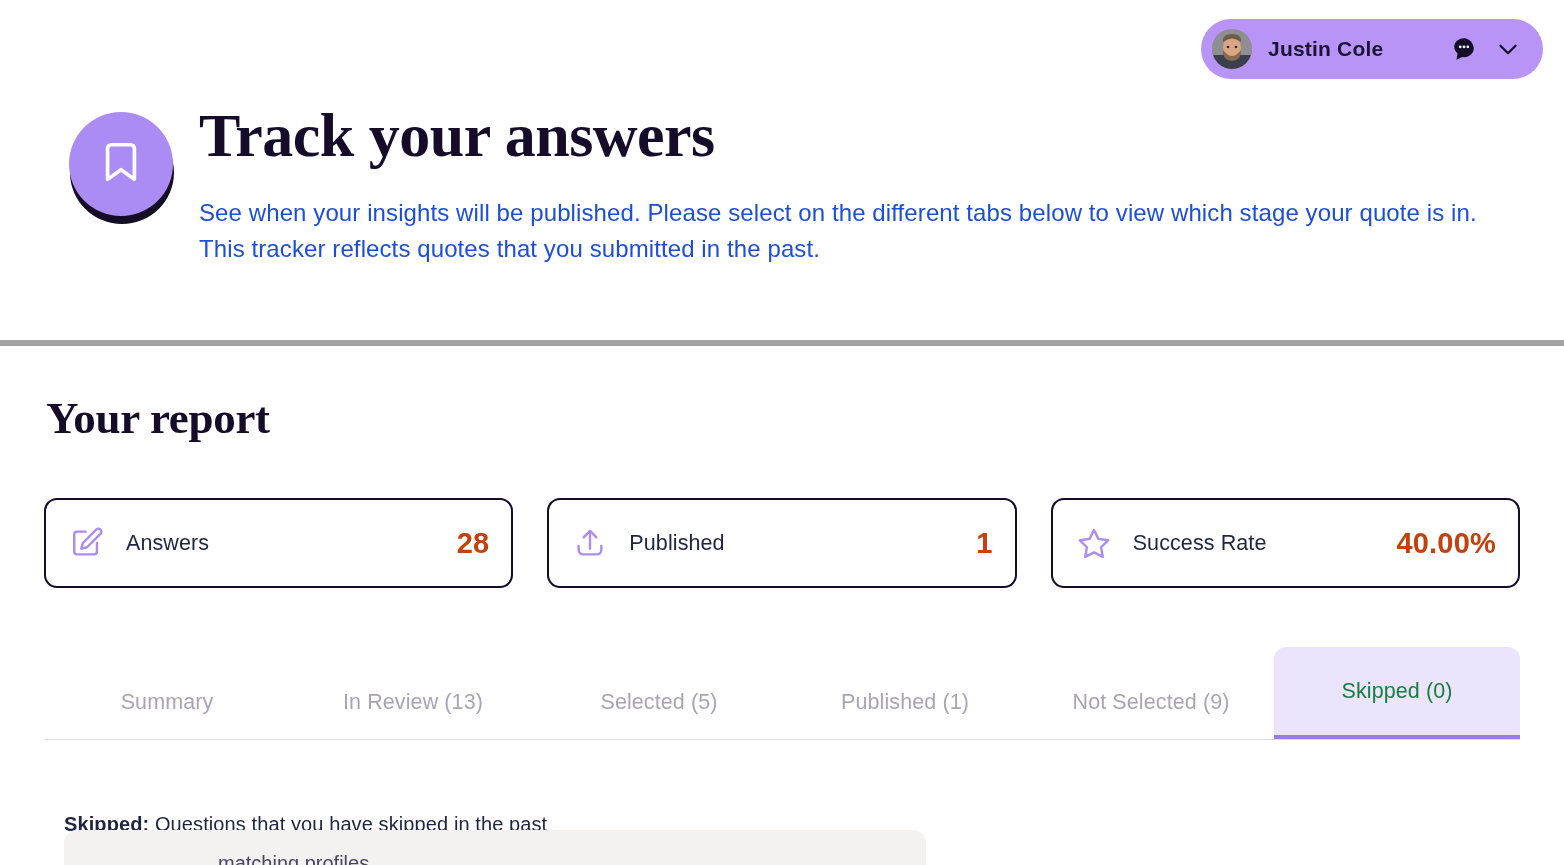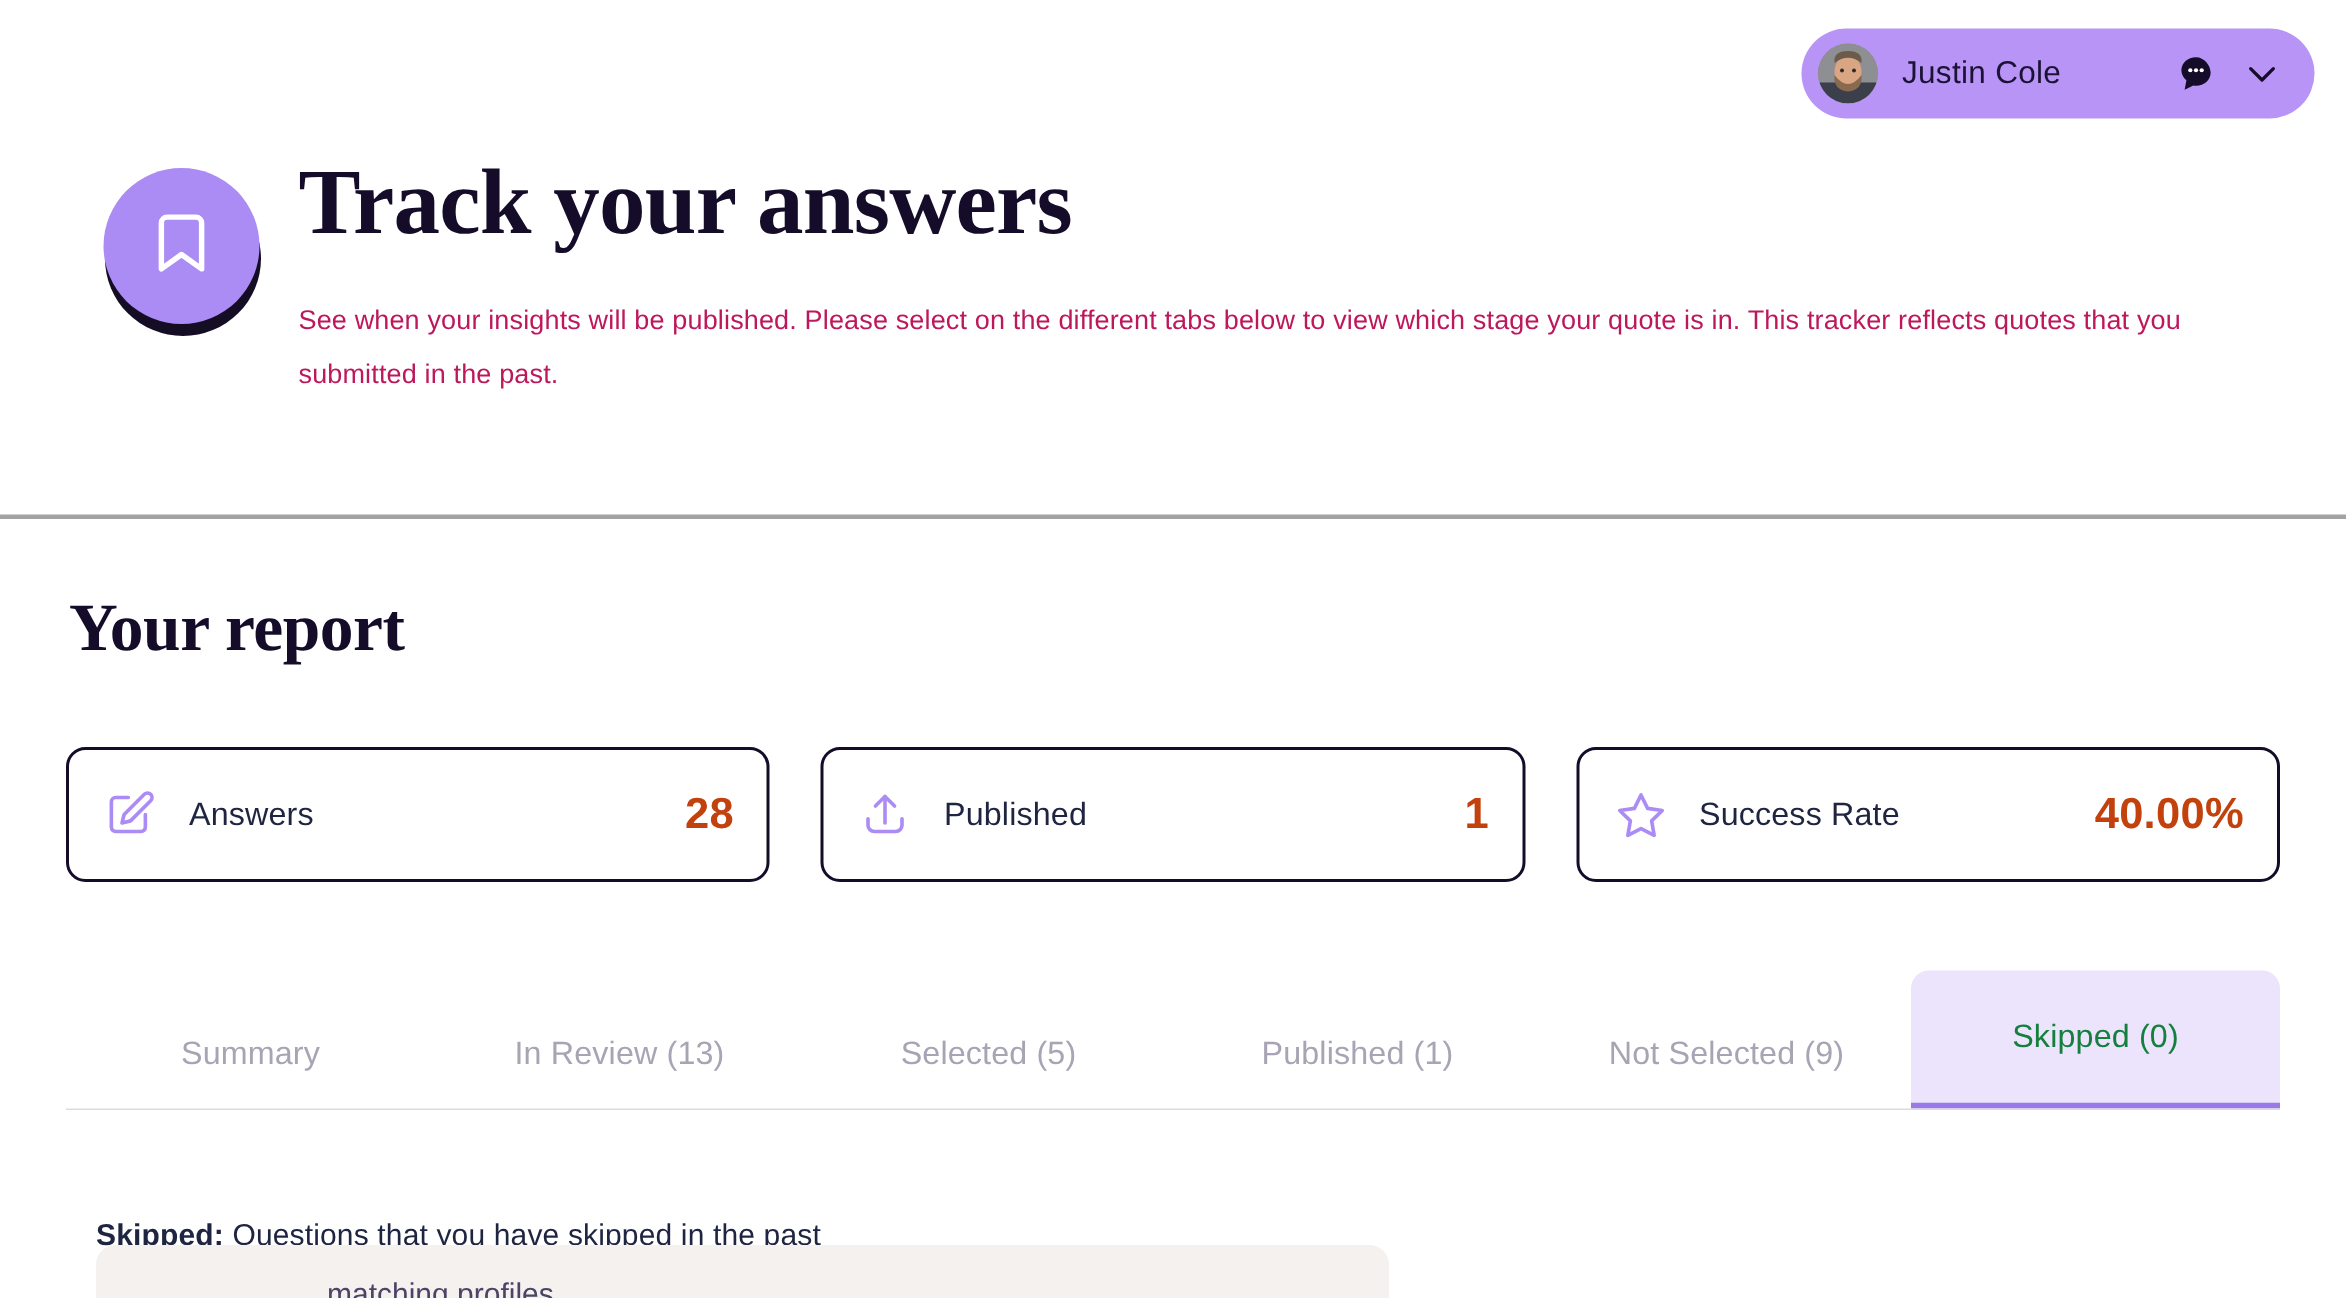--- a/index.html
+++ b/index.html
@@ -34,37 +34,38 @@
     background: #9b8578;
     position: relative;
   }
   .avatar svg { display: block; width: 40px; height: 40px; }
   .user-name {
     margin-left: 16px;
     font-size: 21px;
     color: #1b1235;
     letter-spacing: 0.2px;
     white-space: nowrap;
+    font-weight: bold;
   }
   .pill-actions {
     margin-left: auto;
     display: flex;
     align-items: center;
     gap: 18px;
   }
   .chat-icon, .chevron-icon { display: flex; align-items: center; cursor: pointer; }
 
   
   .header {
     position: absolute;
     top: 0;
     left: 0;
     width: 1564px;
     height: 346px;
-    border-bottom: 3px solid #a3a3a3;
+    border-bottom: 6px solid #a3a3a3;
   }
   .hero-icon-wrap {
     position: absolute;
     left: 69px;
     top: 112px;
     width: 106px;
     height: 112px;
   }
   .hero-icon-shadow {
     position: absolute;
@@ -96,23 +97,23 @@
     font-weight: 700;
     color: #140c28;
     letter-spacing: -0.5px;
     line-height: 1.1;
   }
   .page-desc {
     position: absolute;
     left: 199px;
     top: 195px;
     width: 1300px;
-    font-size: 18px;
+    font-size: 24px;
     line-height: 36px;
-    color: #be185d;
+    color: #1d4ed8;
     letter-spacing: 0.1px;
   }
 
   
   .report-title {
     position: absolute;
     left: 46px;
     top: 392px;
     font-family: "Liberation Serif", serif;
     font-size: 45px;

